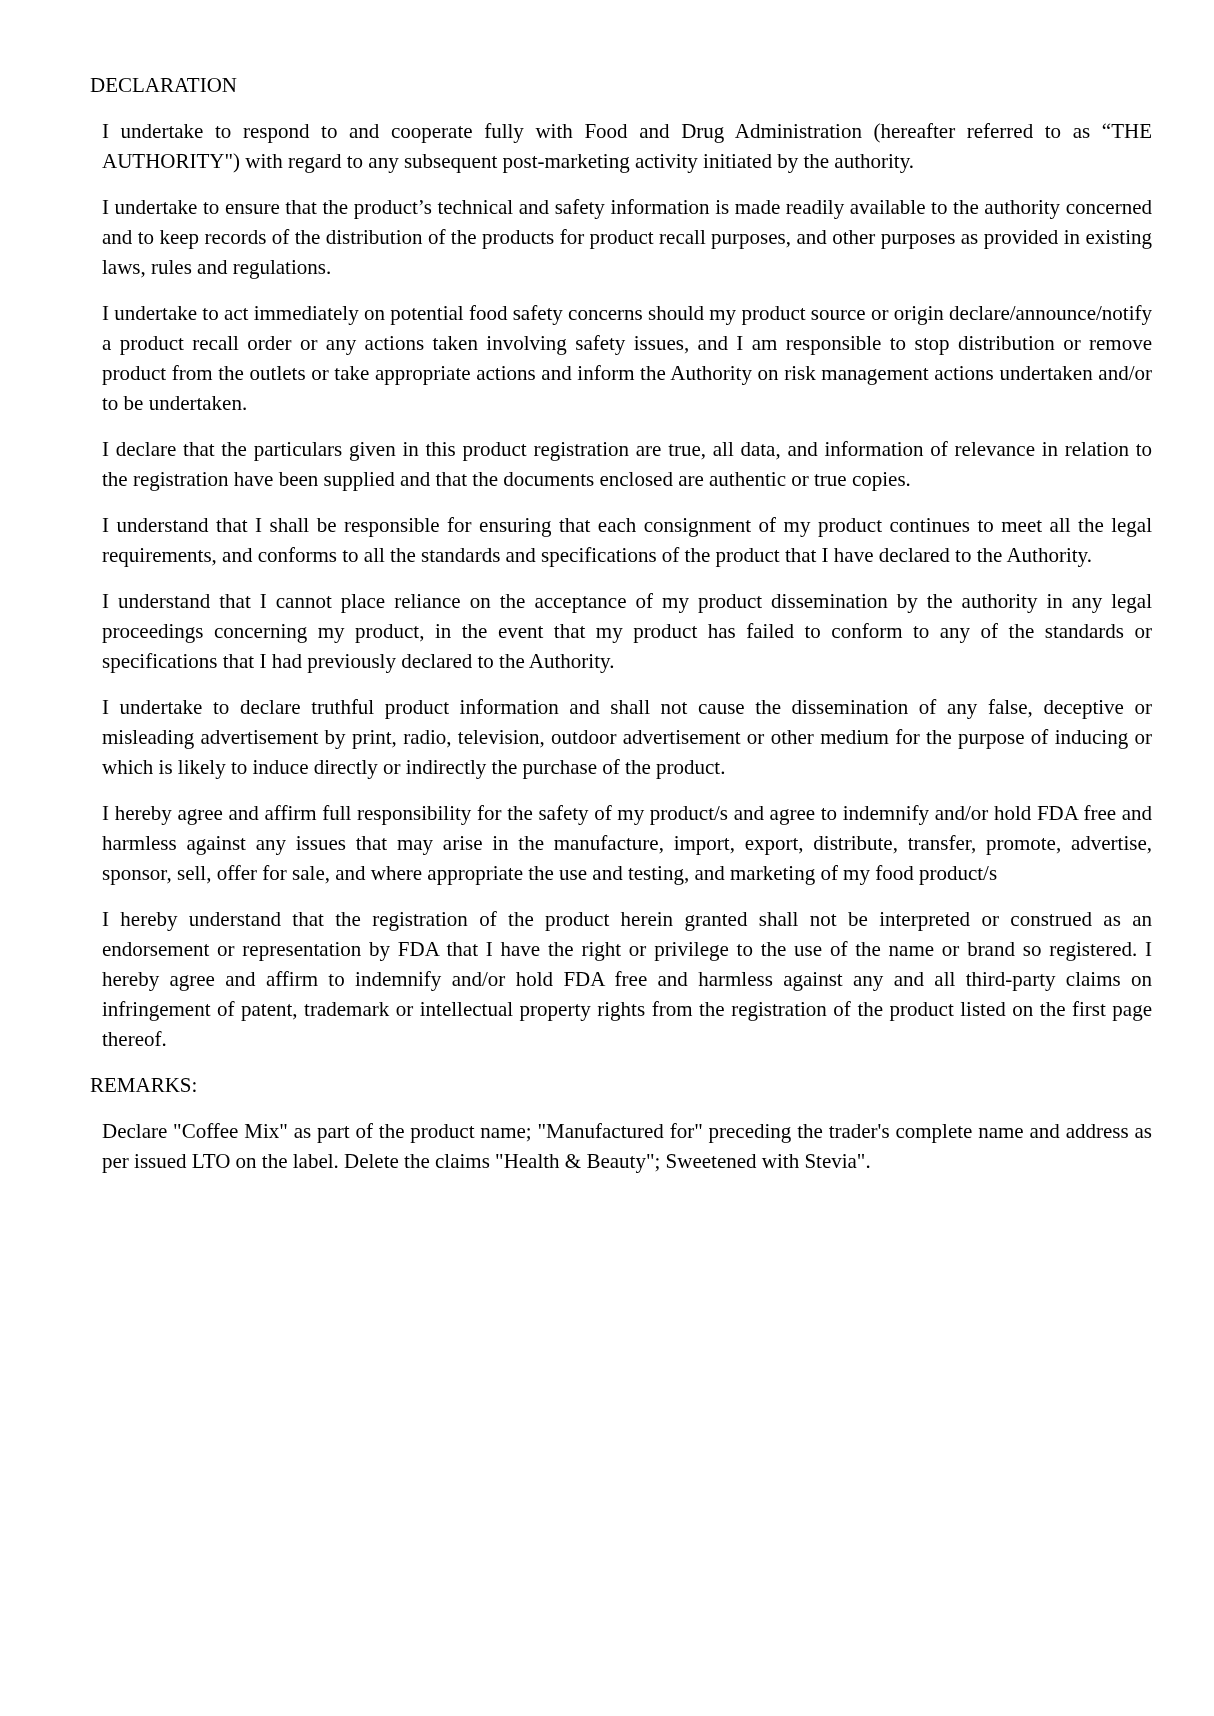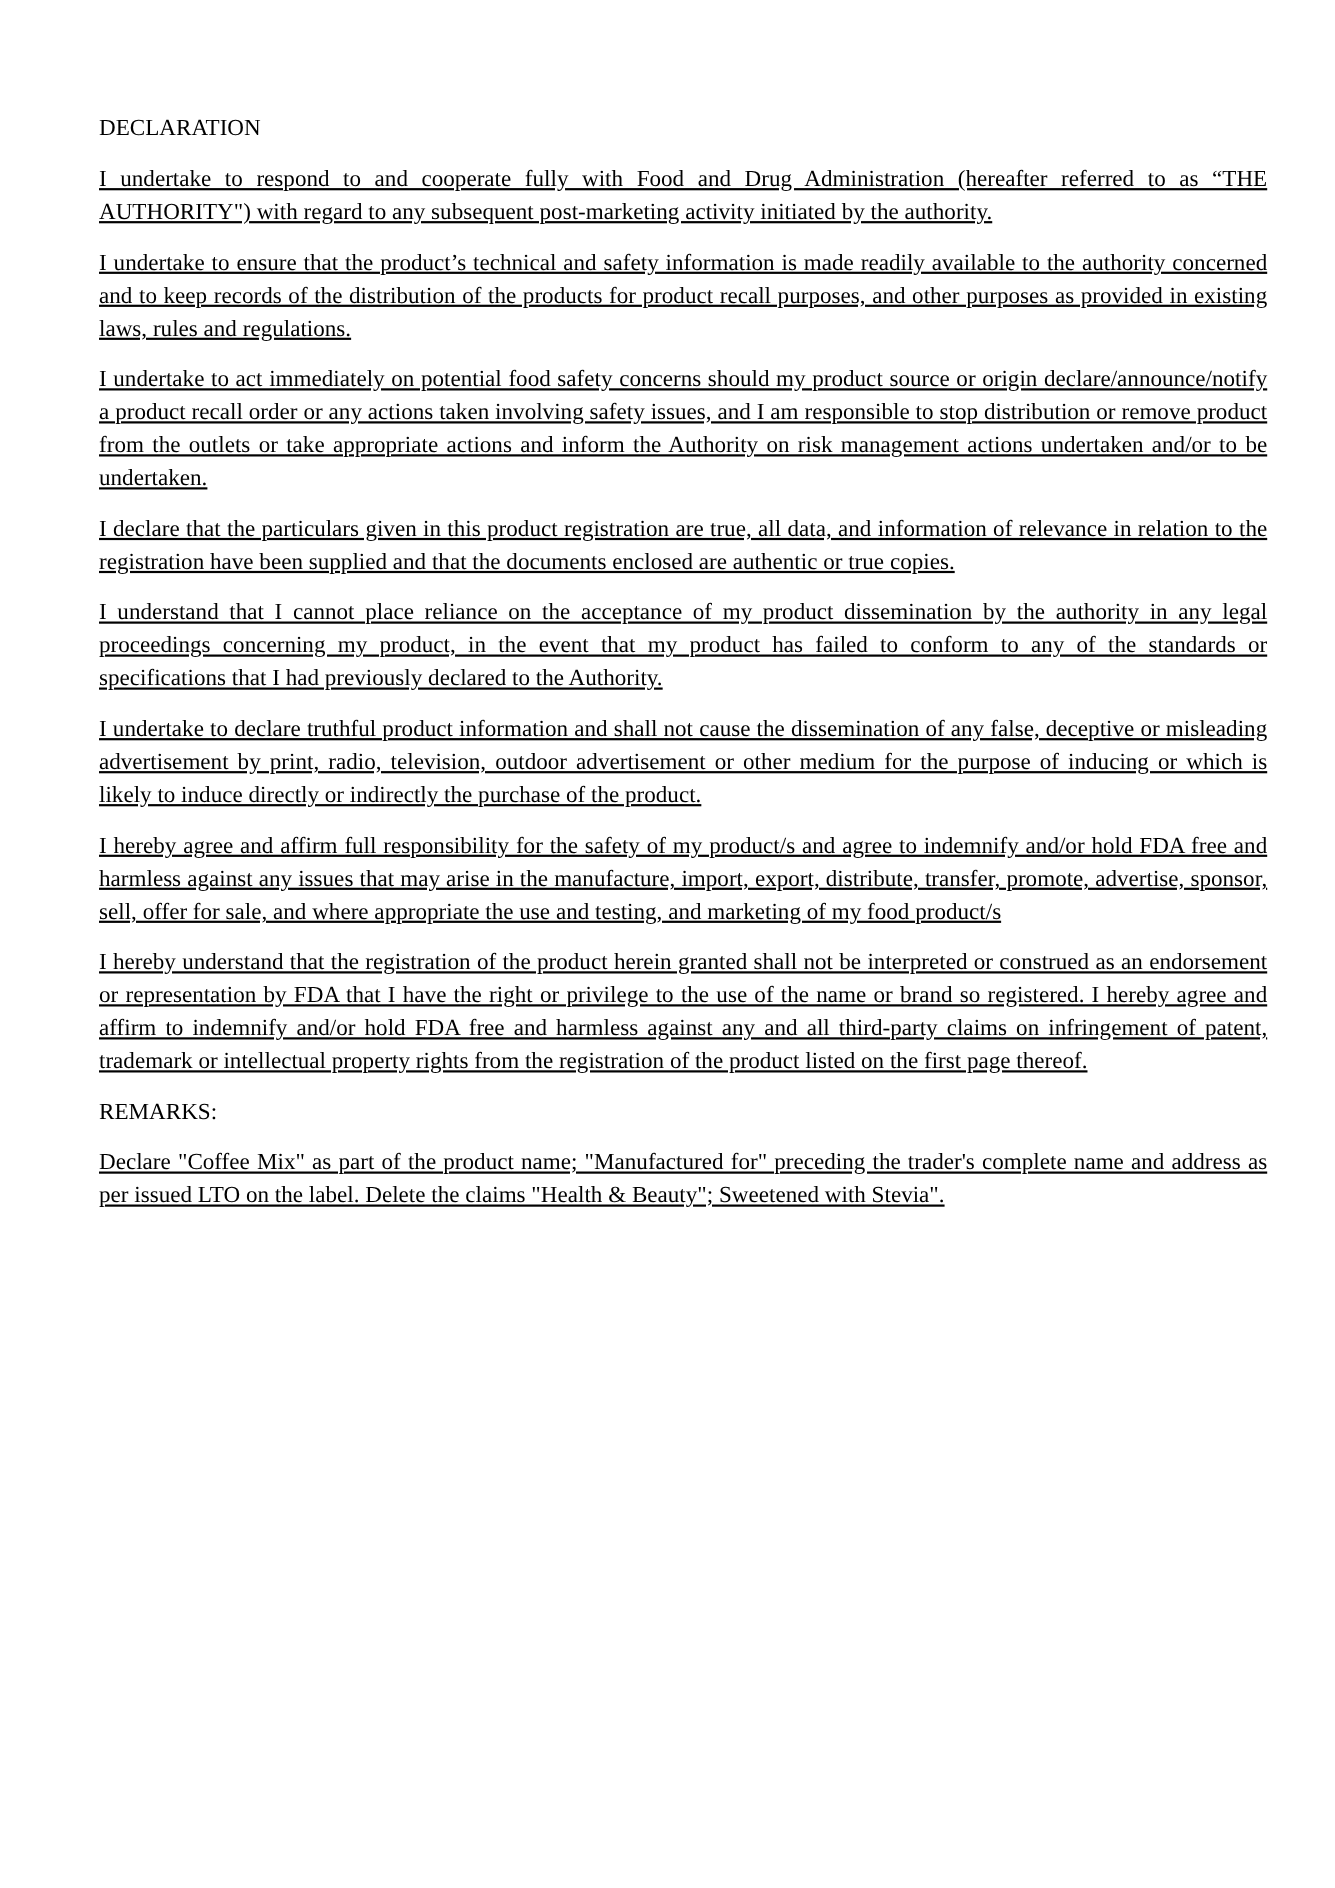--- a/index.html
+++ b/index.html
@@ -6,55 +6,55 @@
       margin: 0;
       padding: 0;
       background: #ffffff;
     }
     .page {
       position: relative;
       width: 1214px;
       height: 1716px;
       background: #ffffff;
       box-sizing: border-box;
-      padding: 101px 62px 0 90px;
+      padding: 70px 62px 0 90px;
       overflow: hidden;
       font-family: "Liberation Serif", "DejaVu Serif", serif;
       font-size: 21px;
       line-height: 30px;
       color: #000000;
       -webkit-font-smoothing: antialiased;
     }
     .doc-heading {
       margin: 0 0 16px 0;
       font-weight: normal;
       text-align: left;
     }
     .doc-para {
-      margin: 0 0 16px 0;
+      margin: 0 0 16px 12px;
       text-align: justify;
       text-justify: inter-word;
       hyphens: none;
-      text-decoration: underline;
     }
     .doc-para.last {
       margin-bottom: 0;
     }
   </style>
 </head>
 <body>
 
 <div class="page">
 
   <div class="doc-heading">DECLARATION</div>
 
   <p class="doc-para">I undertake to respond to and cooperate fully with Food and Drug Administration (hereafter referred to as “THE AUTHORITY") with regard to any subsequent post-marketing activity initiated by the authority.</p>
   <p class="doc-para">I undertake to ensure that the product’s technical and safety information is made readily available to the authority concerned and to keep records of the distribution of the products for product recall purposes, and other purposes as provided in existing laws, rules and regulations.</p>
   <p class="doc-para">I undertake to act immediately on potential food safety concerns should my product source or origin declare/announce/notify a product recall order or any actions taken involving safety issues, and I am responsible to stop distribution or remove product from the outlets or take appropriate actions and inform the Authority on risk management actions undertaken and/or to be undertaken.</p>
   <p class="doc-para">I declare that the particulars given in this product registration are true, all data, and information of relevance in relation to the registration have been supplied and that the documents enclosed are authentic or true copies.</p>
+  <p class="doc-para">I understand that I shall be responsible for ensuring that each consignment of my product continues to meet all the legal requirements, and conforms to all the standards and specifications of the product that I have declared to the Authority.</p>
   <p class="doc-para">I understand that I cannot place reliance on the acceptance of my product dissemination by the authority in any legal proceedings concerning my product, in the event that my product has failed to conform to any of the standards or specifications that I had previously declared to the Authority.</p>
   <p class="doc-para">I undertake to declare truthful product information and shall not cause the dissemination of any false, deceptive or misleading advertisement by print, radio, television, outdoor advertisement or other medium for the purpose of inducing or which is likely to induce directly or indirectly the purchase of the product.</p>
   <p class="doc-para">I hereby agree and affirm full responsibility for the safety of my product/s and agree to indemnify and/or hold FDA free and harmless against any issues that may arise in the manufacture, import, export, distribute, transfer, promote, advertise, sponsor, sell, offer for sale, and where appropriate the use and testing, and marketing of my food product/s</p>
   <p class="doc-para">I hereby understand that the registration of the product herein granted shall not be interpreted or construed as an endorsement or representation by FDA that I have the right or privilege to the use of the name or brand so registered. I hereby agree and affirm to indemnify and/or hold FDA free and harmless against any and all third-party claims on infringement of patent, trademark or intellectual property rights from the registration of the product listed on the first page thereof.</p>
 
   <div class="doc-heading">REMARKS:</div>
 
   <p class="doc-para last">Declare "Coffee Mix" as part of the product name; "Manufactured for" preceding the trader's complete name and address as per issued LTO on the label. Delete the claims "Health &amp; Beauty"; Sweetened with Stevia".</p>
 
 </div>

